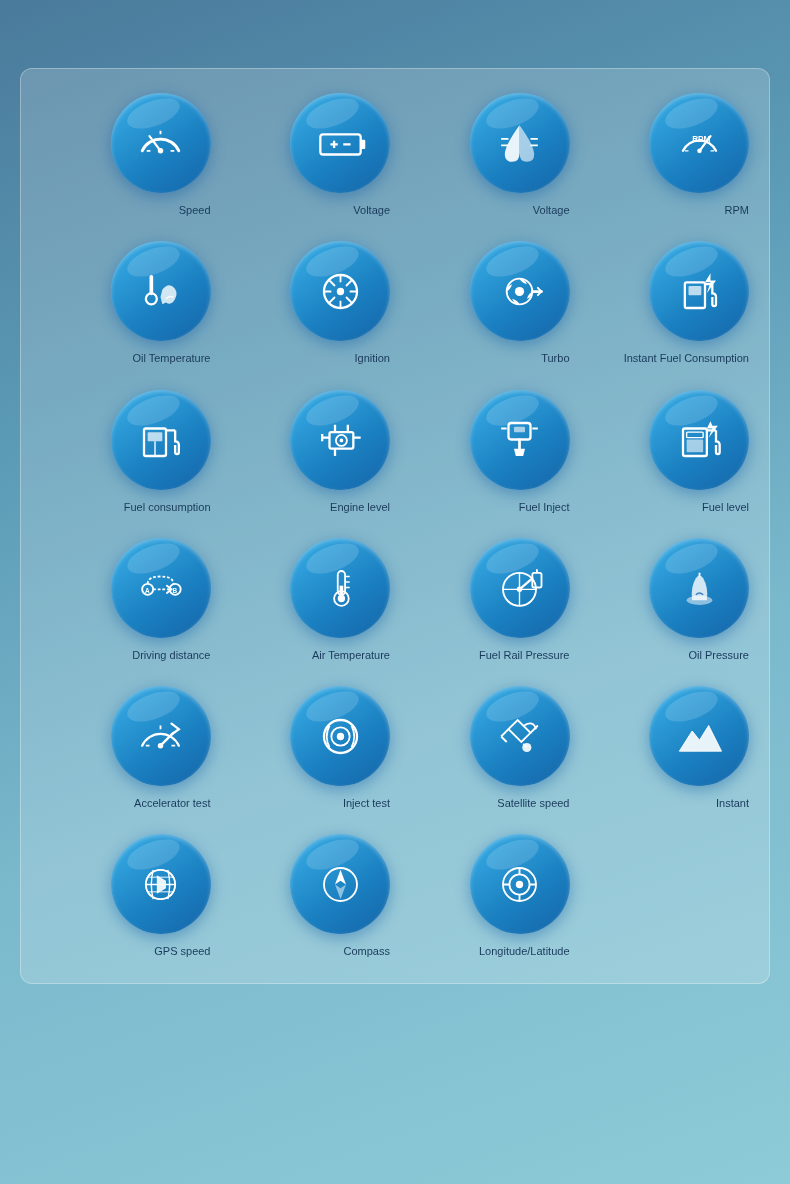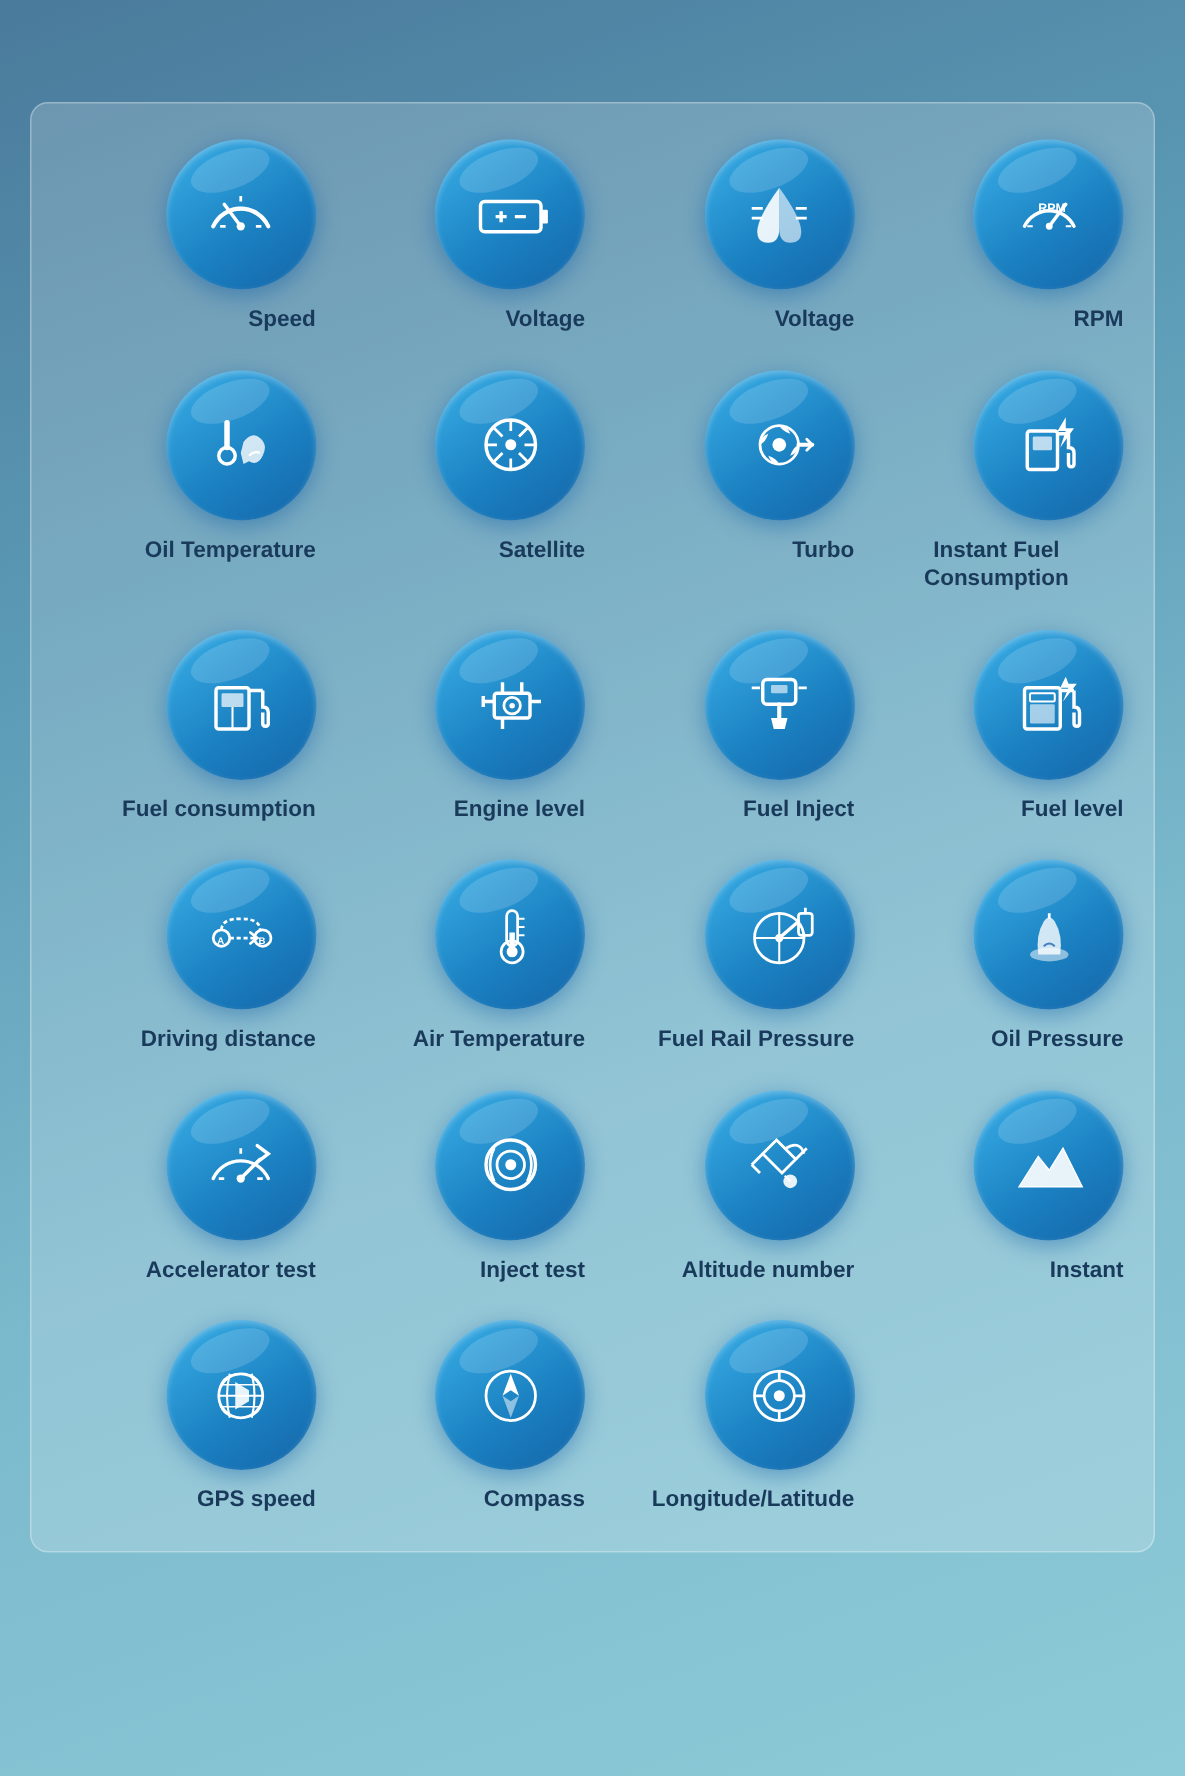--- a/index.html
+++ b/index.html
@@ -72,23 +72,23 @@
       transform: rotate(-20deg);
     }
     .icon-circle svg {
       width: 55px;
       height: 55px;
       fill: white;
       position: relative;
       z-index: 1;
     }
     .icon-label {
-      font-size: 15px;
+      font-size: 11px;
       color: #1a3a5c;
-      font-weight: 700;
+      font-weight: 400;
       text-align: center;
       line-height: 1.3;
     }
   </style>
 </head>
 <body>
 
 <div class="header">
   <h1></h1>
   <p></p>
@@ -167,21 +167,21 @@
             <line x1="30" y1="12" x2="30" y2="20" stroke="white" stroke-width="2"></line>
             <line x1="30" y1="40" x2="30" y2="48" stroke="white" stroke-width="2"></line>
             <line x1="12" y1="30" x2="20" y2="30" stroke="white" stroke-width="2"></line>
             <line x1="40" y1="30" x2="48" y2="30" stroke="white" stroke-width="2"></line>
             <line x1="18" y1="18" x2="24" y2="24" stroke="white" stroke-width="2"></line>
             <line x1="36" y1="36" x2="42" y2="42" stroke="white" stroke-width="2"></line>
             <line x1="42" y1="18" x2="36" y2="24" stroke="white" stroke-width="2"></line>
             <line x1="24" y1="36" x2="18" y2="42" stroke="white" stroke-width="2"></line>
           </svg>
         </div>
-        <span class="icon-label">Satellite</span>
+        <span class="icon-label">Ignition</span>
       </div>
       <div class="icon-item">
         <div class="icon-circle">
           <svg viewBox="0 0 60 60">
             <circle cx="30" cy="30" r="14" stroke="white" stroke-width="2" fill="none"></circle>
             <circle cx="30" cy="30" r="5" fill="white"></circle>
             <path d="M30 16 Q36 16 38 22 Q32 20 30 16Z" fill="white"></path>
             <path d="M44 30 Q44 36 38 38 Q40 32 44 30Z" fill="white"></path>
             <path d="M30 44 Q24 44 22 38 Q28 40 30 44Z" fill="white"></path>
             <path d="M16 30 Q16 24 22 22 Q20 28 16 30Z" fill="white"></path>
@@ -342,21 +342,21 @@
           <svg viewBox="0 0 60 60">
             <path d="M18 22 L28 12 L42 26 L32 36 Z" stroke="white" stroke-width="2" fill="none"></path>
             <line x1="18" y1="22" x2="10" y2="30" stroke="white" stroke-width="2"></line>
             <line x1="10" y1="30" x2="16" y2="36" stroke="white" stroke-width="2"></line>
             <path d="M42 26 L50 18" stroke="white" stroke-width="2"></path>
             <path d="M35 18 Q45 12 48 22" stroke="white" stroke-width="2" fill="none"></path>
             <circle cx="38" cy="42" r="5" fill="white" opacity="0.9"></circle>
             <line x1="34" y1="38" x2="38" y2="42" stroke="white" stroke-width="1.5"></line>
           </svg>
         </div>
-        <span class="icon-label">Altitude number</span>
+        <span class="icon-label">Satellite speed</span>
       </div>
       <div class="icon-item">
         <div class="icon-circle">
           <svg viewBox="0 0 60 60">
             <path d="M8 46 L22 24 L30 34 L40 18 L54 46 Z" fill="white" opacity="0.9"></path>
             <path d="M8 46 L22 24 L30 34 L40 18 L54 46 Z" stroke="white" stroke-width="1" fill="none"></path>
           </svg>
         </div>
         <span class="icon-label">Instant</span>
       </div>

